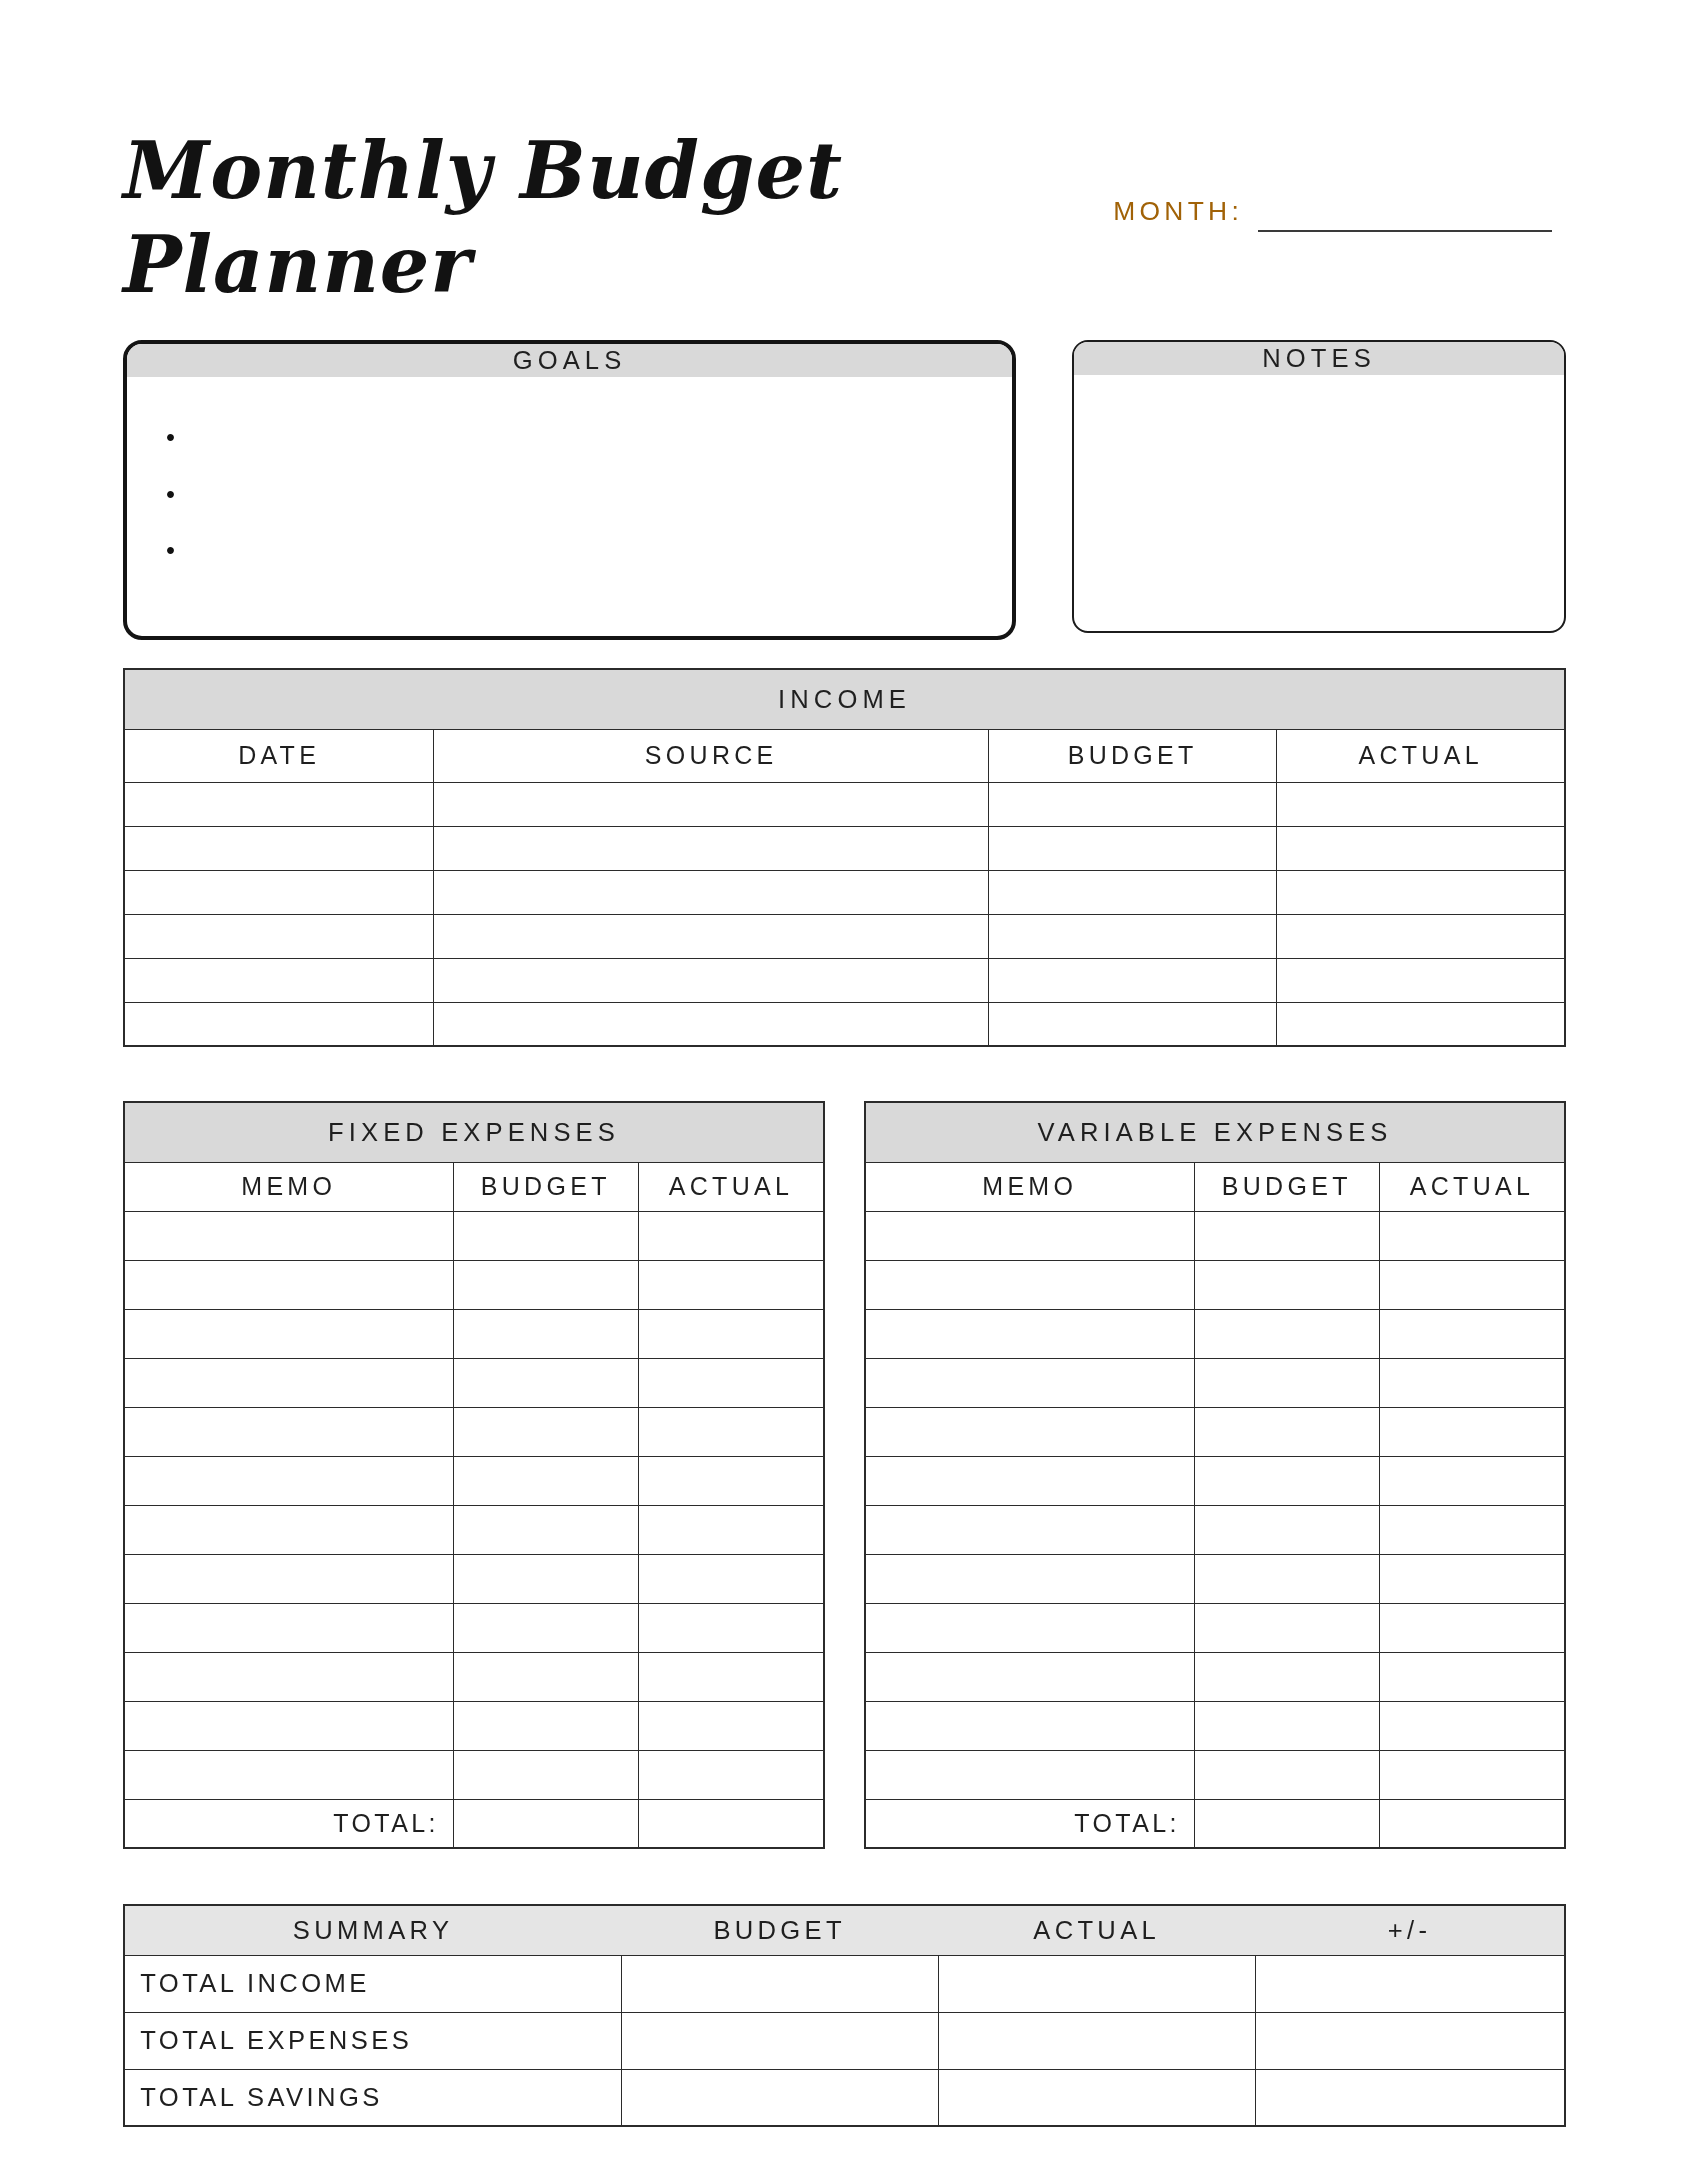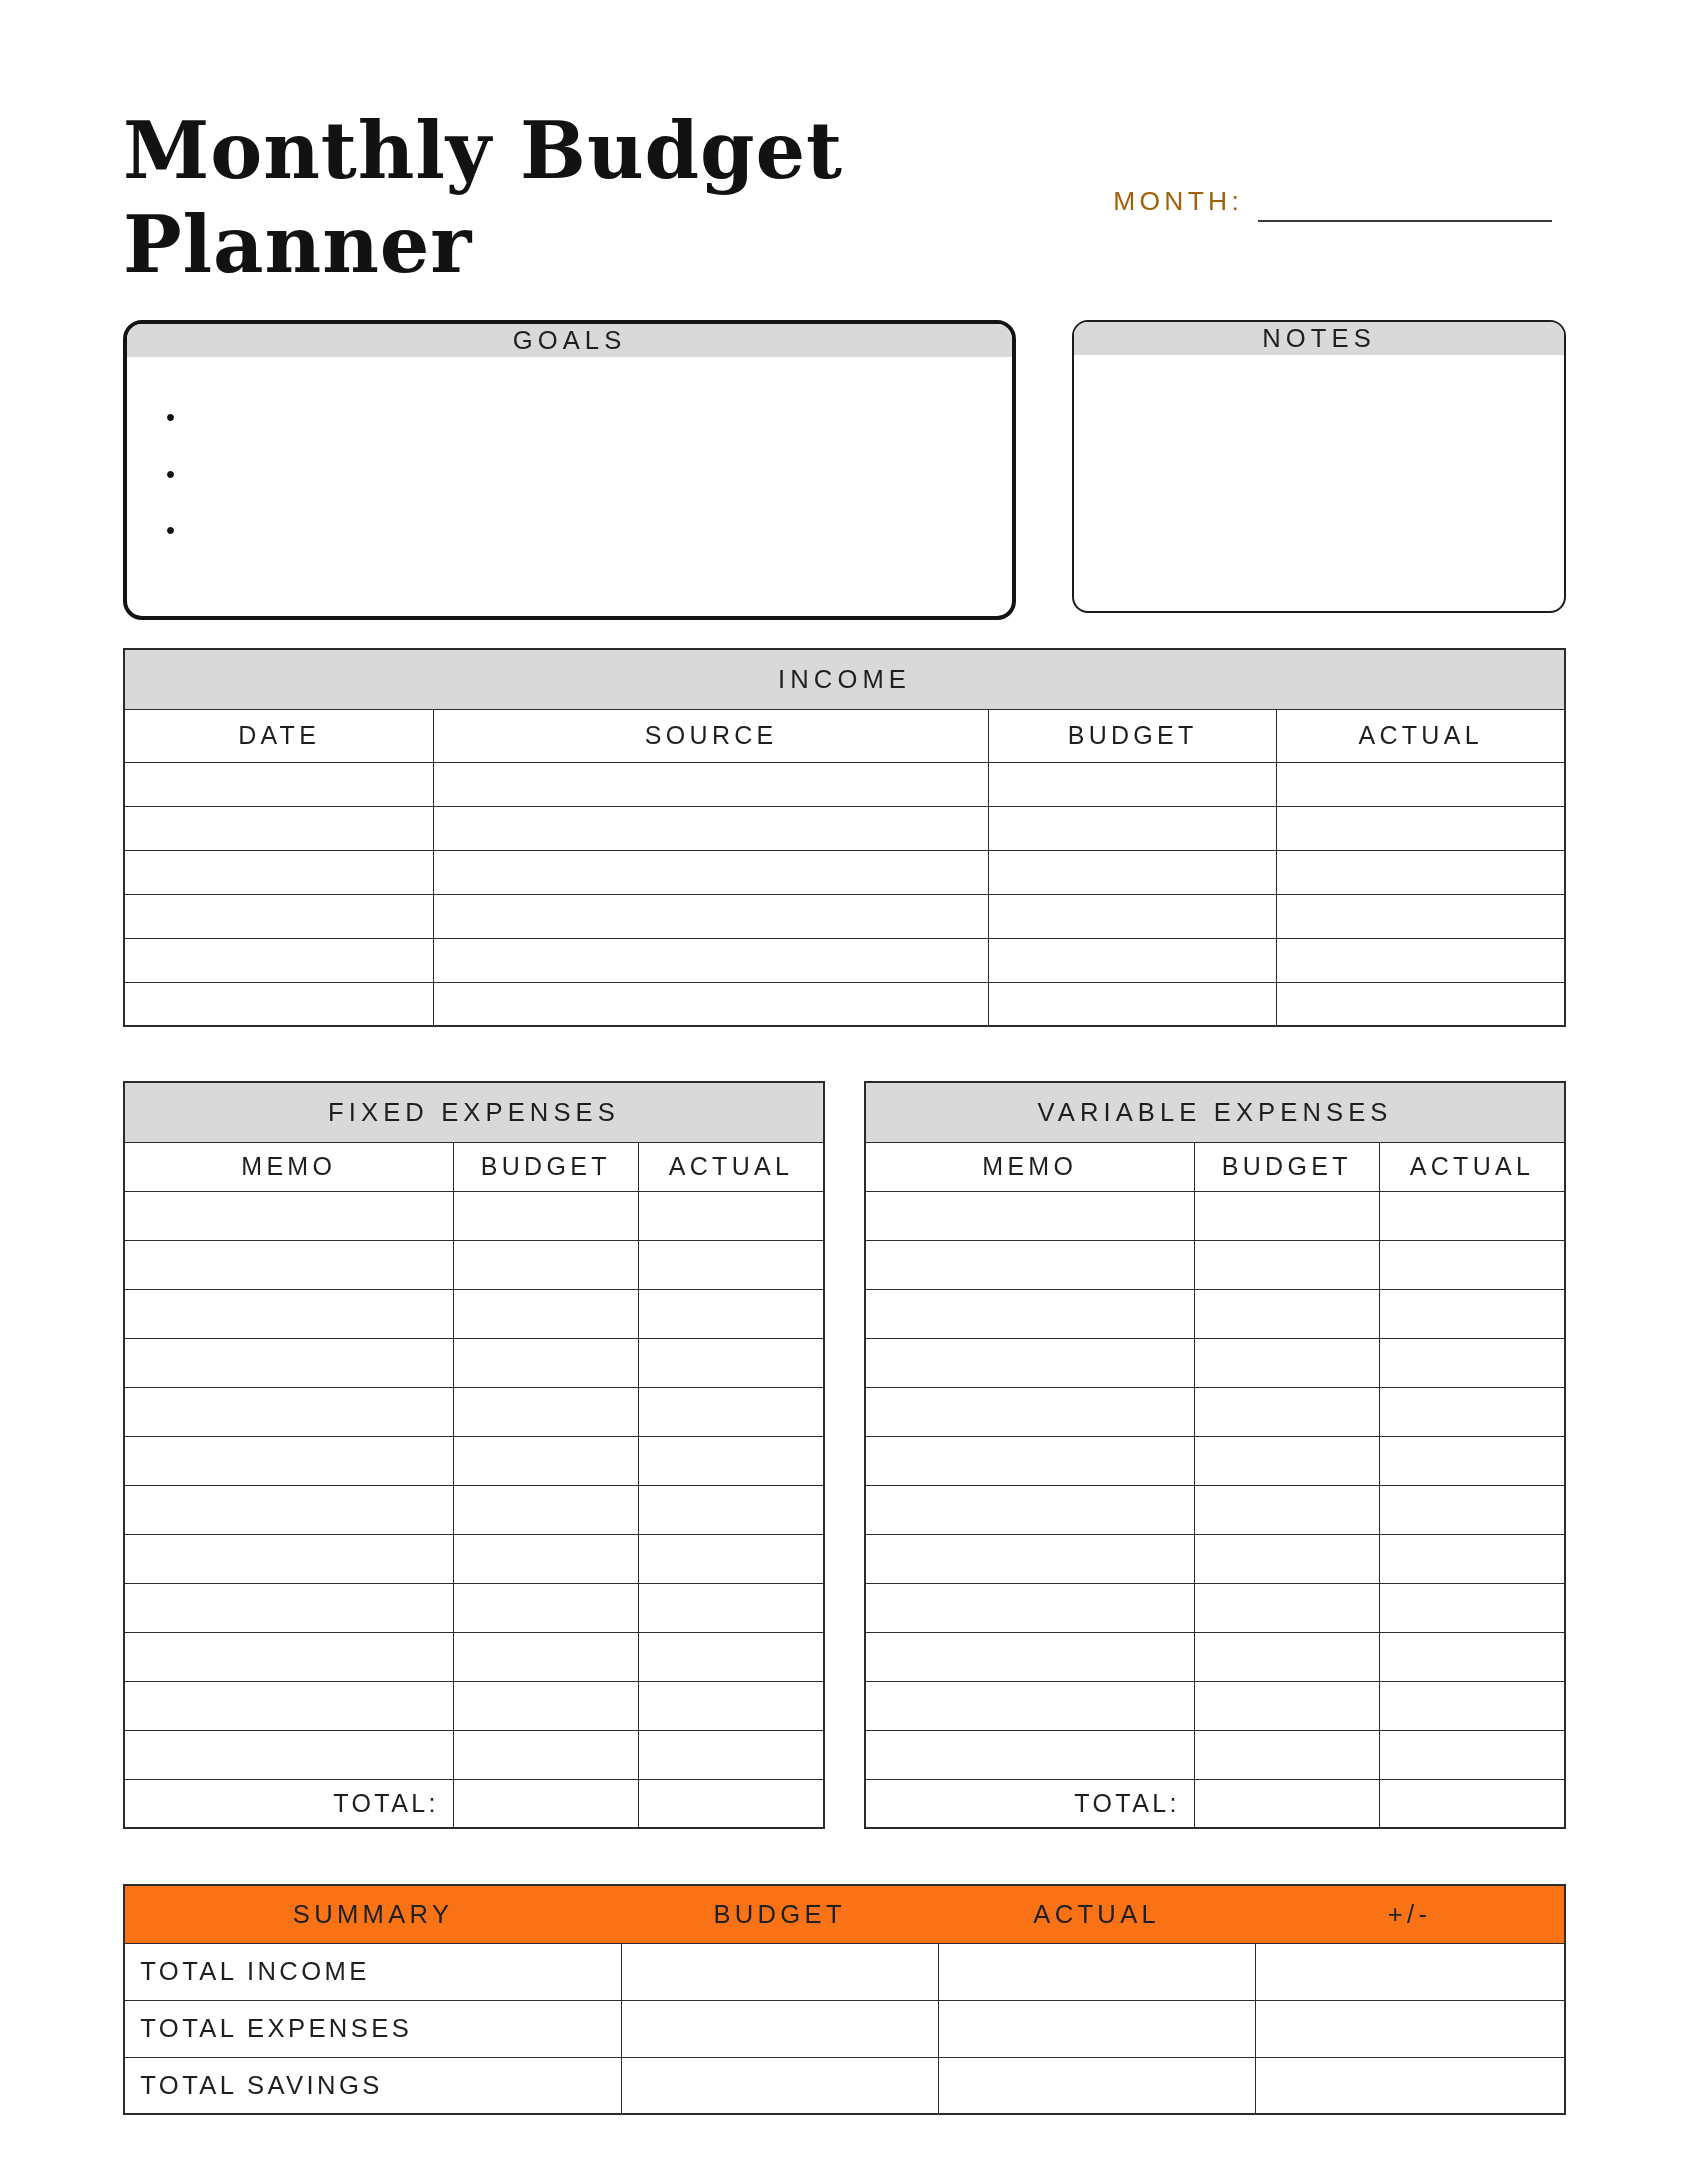--- a/index.html
+++ b/index.html
@@ -7,22 +7,22 @@
   .page {
     width:1685px; height:2181px; background:#ffffff;
     font-family:"Liberation Sans", sans-serif; color:#1f1f1f;
     overflow:hidden;
   }
   .content { padding:0 119px 0 123px; }
 
   
   .title-row { display:flex; justify-content:space-between; align-items:center; padding-top:104px; }
   .page-title {
-    font-family:"DejaVu Serif", serif; font-weight:700;
-    font-size:78px; color:#121212; letter-spacing:0.9px; line-height:1.2;
+    font-family:"DejaVu Serif", serif; font-style:italic; font-weight:700;
+    font-size:78px; color:#121212; letter-spacing:0.9px; line-height:1.2;margin-top:20px;
   }
   .month { display:flex; align-items:flex-end; margin-right:13.6px; padding-top:12px; }
   .month-label { font-size:26.4px; letter-spacing:4.3px; color:#a16207; padding-bottom:5.1px; }
   .month-line { width:294px; border-bottom:2.6px solid #3a3a3a; margin-left:15.3px; height:27px; }
 
   
   .boxes-row { display:flex; gap:56px; margin-top:29px; }
   .goals-box { width:893px; height:300px; border:4.3px solid #141414; border-radius:19px; overflow:hidden; background:#fff; }
   .notes-box { flex:1; height:293px; border:2.6px solid #1c1c1c; border-radius:16px; overflow:hidden; background:#fff; }
   .box-header {
@@ -46,22 +46,22 @@
   
   .expenses-row { display:flex; gap:39px; margin-top:54px; }
   .expenses-row > div { flex:1; }
   .exp-table thead .cols th { height:49px; }
   .exp-table tbody td, .exp-table tfoot td { height:49px; }
   .total-cell { text-align:right; padding-right:13.6px; font-size:25px; letter-spacing:3.4px; }
 
   
   .summary-section { margin-top:55px; }
   .summary-table thead th {
-    height:58px; border-left:none; border-right:none;
-    background:#f97316; font-size:25.6px; letter-spacing:4.3px;margin-top:24px;
+    height:50px; border-left:none; border-right:none;
+    background:#e5e5e5; font-size:25.6px; letter-spacing:4.3px;margin-top:24px;
   }
   .summary-table tbody td { height:57px; }
   .row-label { text-align:left; padding-left:15.3px; font-size:25.6px; letter-spacing:3.4px; }
 </style>
 </head>
 <body>
 
 <div class="page">
   <div class="content">
 

